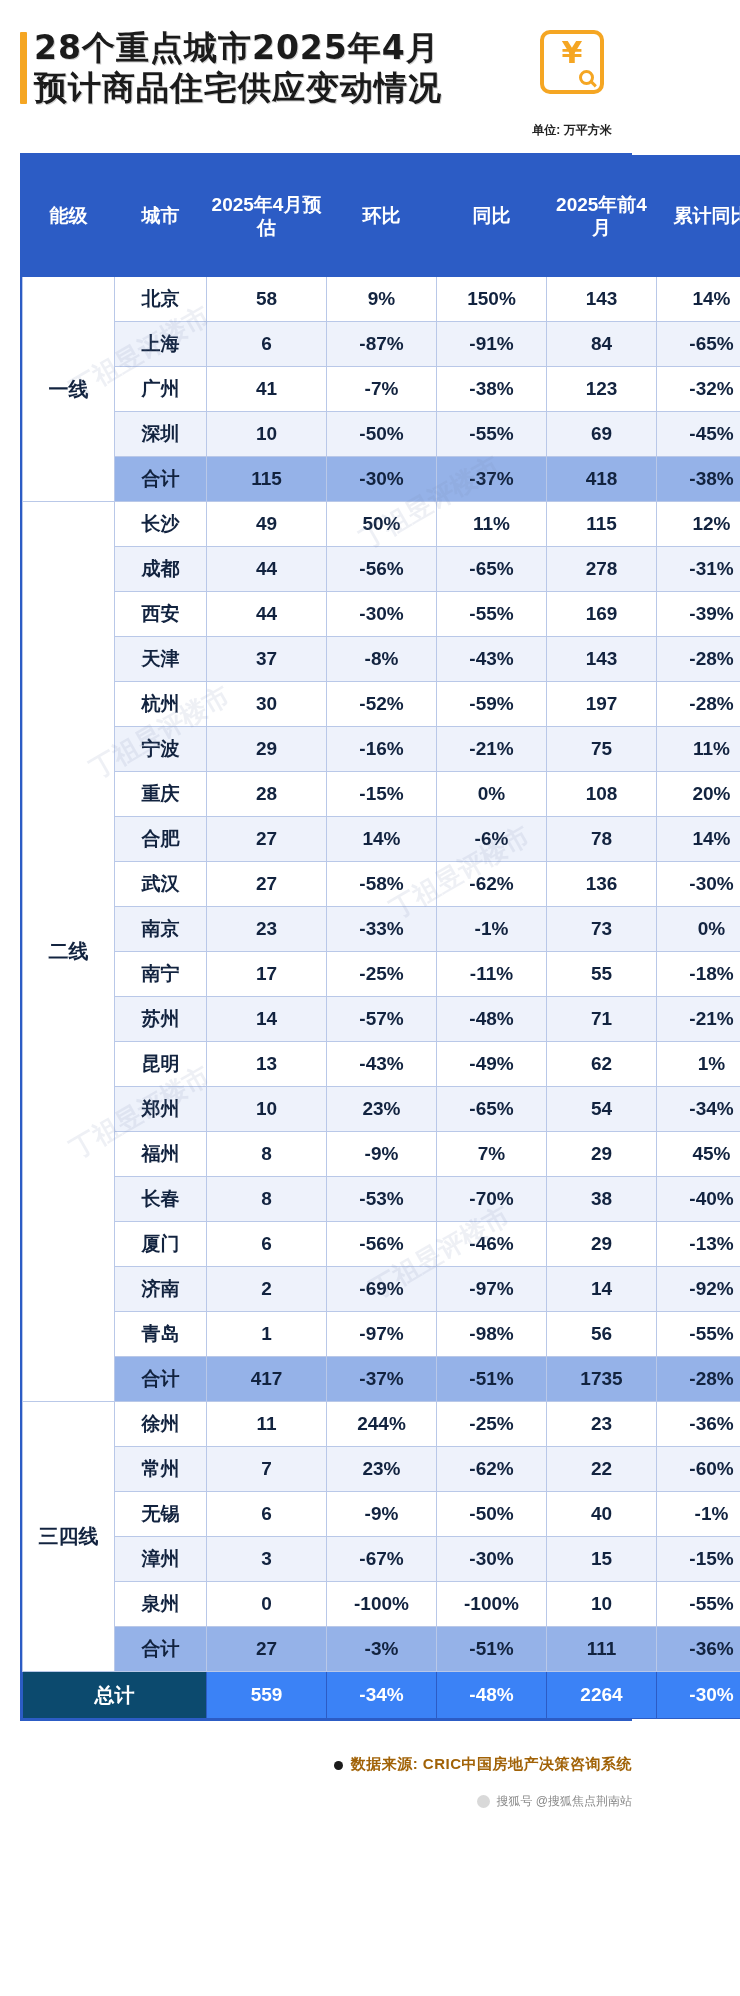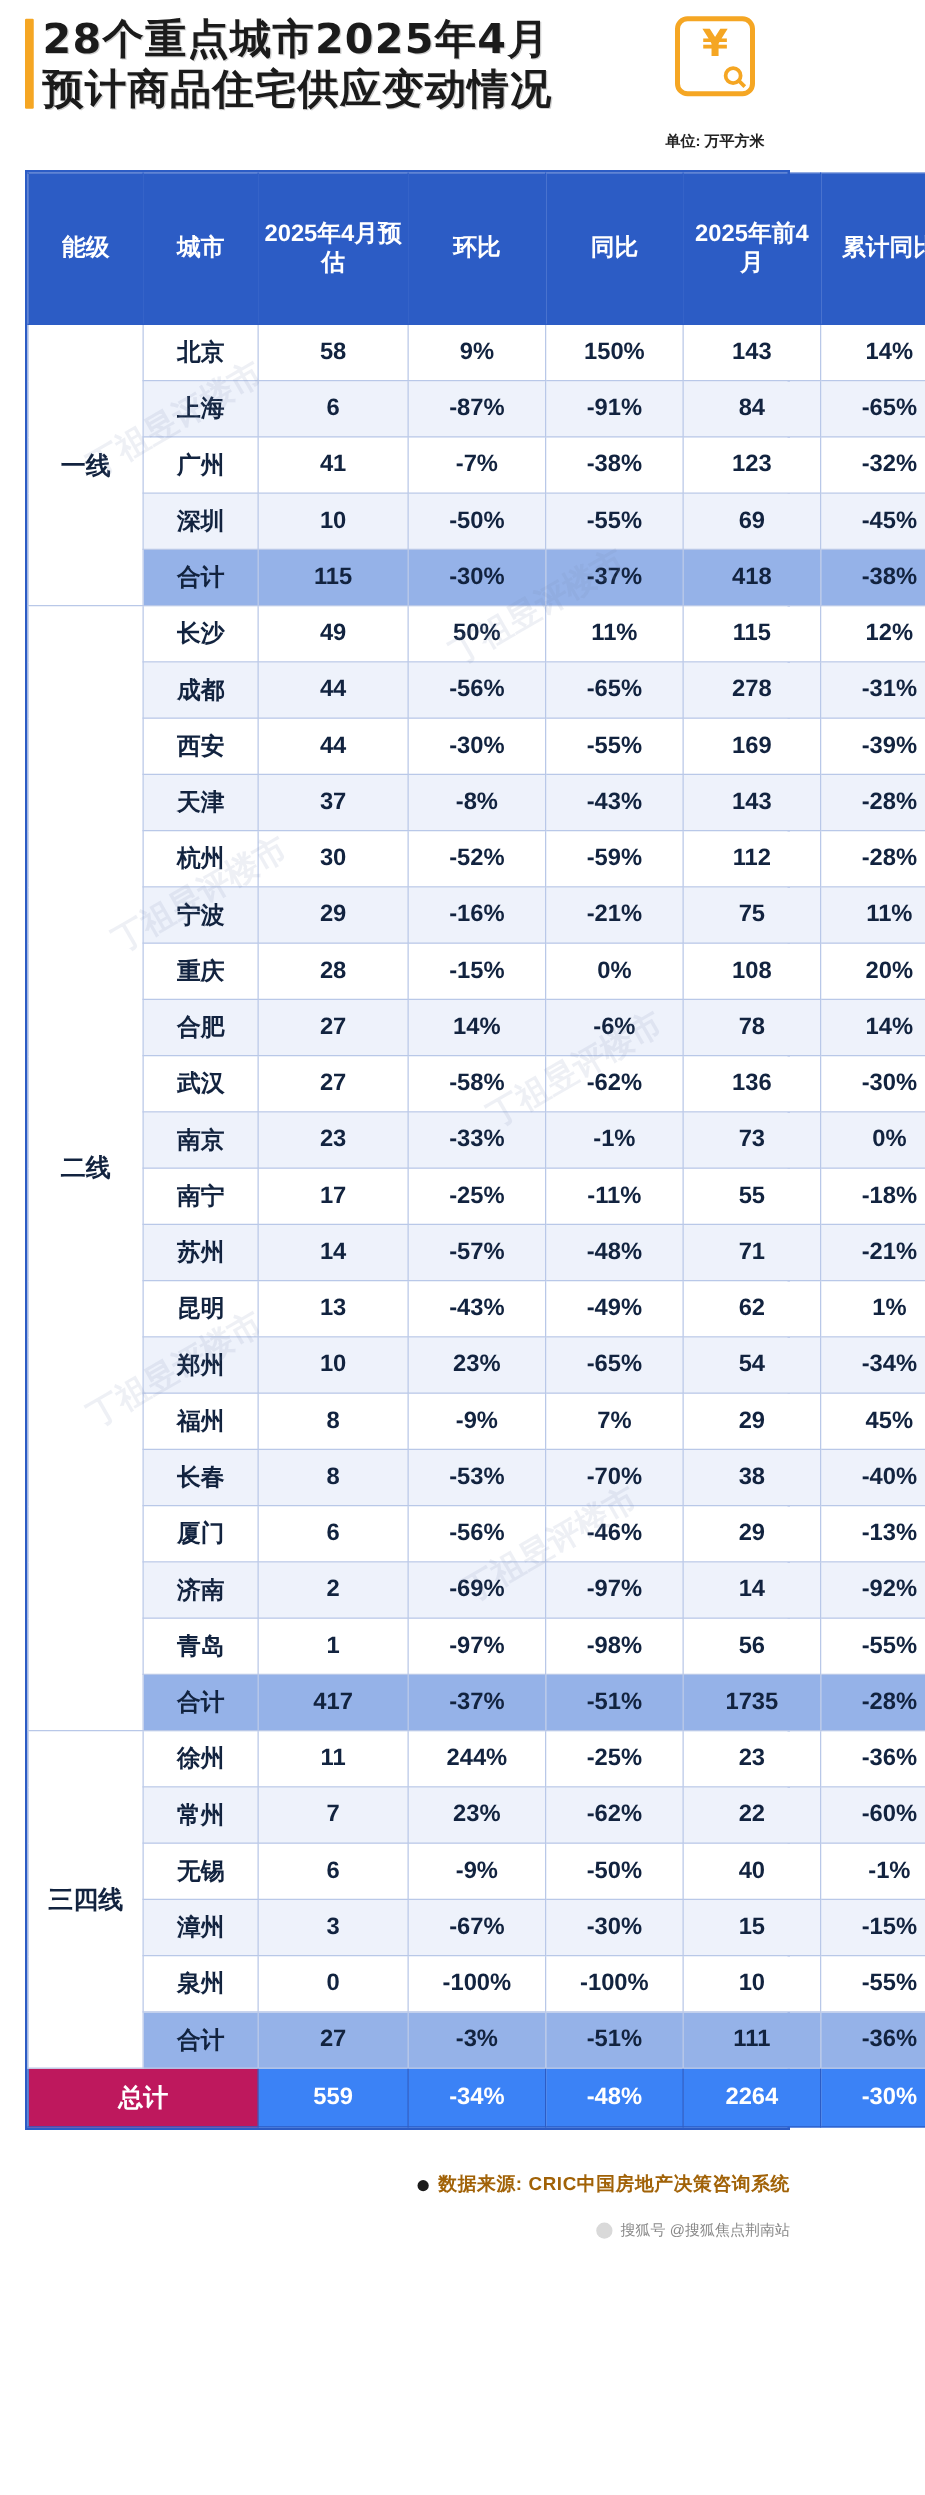--- a/index.html
+++ b/index.html
@@ -7,21 +7,21 @@
     width:740px;
     background:#ffffff;
     font-family:"Liberation Sans","DejaVu Sans",sans-serif;
     -webkit-font-smoothing:antialiased;
   }
   .page{
     position:relative;
     width:652px;
     min-height:1996px;
     box-sizing:border-box;
-    padding:5px 20px 10px 20px;
+    padding:22px 20px 10px 20px;
     background:#ffffff;
   }
 
   
   .header{
     position:relative;
     display:flex;
     align-items:flex-start;
     justify-content:space-between;
     padding:6px 0 14px 0;
@@ -141,21 +141,21 @@
   tbody tr.total td{
     background:#3b82f6;
     color:#ffffff;
     height:46px;
     border-color:#2C5CC5;
   }
   td.tier-cell{
     background:#ffffff;
     font-size:20px;
   }
-  tbody tr.total td.tier-cell{background:#be185d;color:#fff;}
+  tbody tr.total td.tier-cell{background:#0c4a6e;color:#fff;}
 
   
   .watermark{
     position:absolute;
     top:0;left:0;right:0;bottom:0;
     pointer-events:none;
     overflow:hidden;
     z-index:5;
   }
   .wm{
@@ -326,21 +326,21 @@
             <td>-8%</td>
             <td>-43%</td>
             <td>143</td>
             <td>-28%</td>
           </tr>
           <tr>
             <td>杭州</td>
             <td>30</td>
             <td>-52%</td>
             <td>-59%</td>
-            <td>112</td>
+            <td>197</td>
             <td>-28%</td>
           </tr>
           <tr class="alt">
             <td>宁波</td>
             <td>29</td>
             <td>-16%</td>
             <td>-21%</td>
             <td>75</td>
             <td>11%</td>
           </tr>

